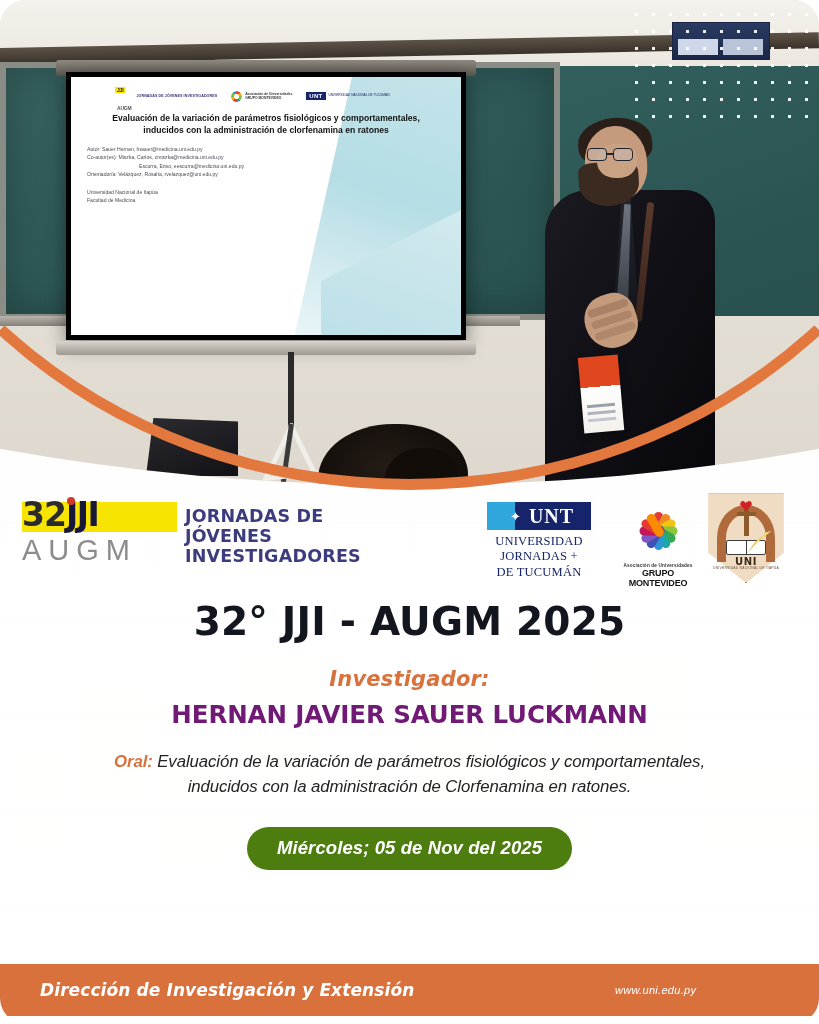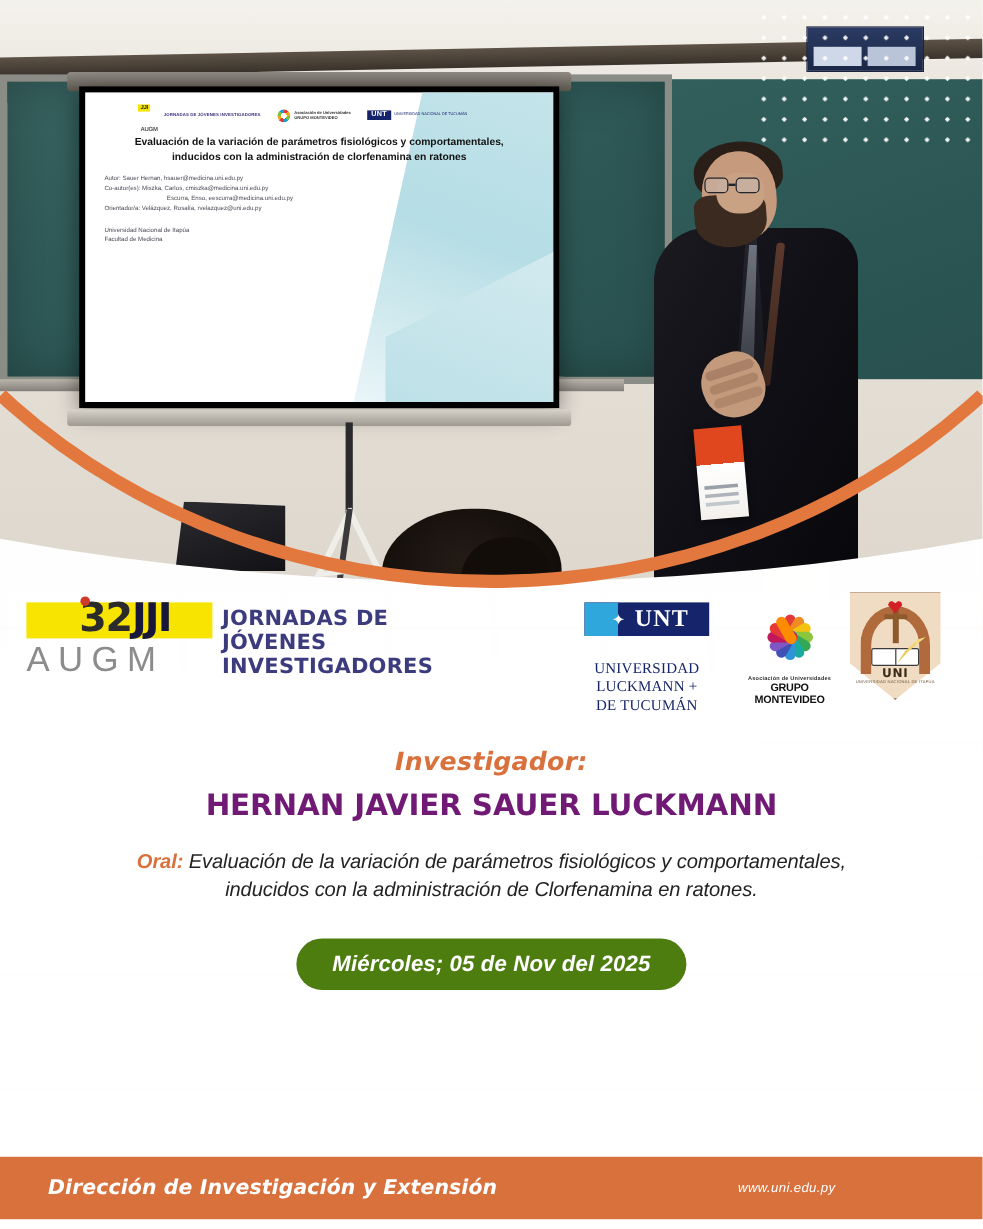--- a/index.html
+++ b/index.html
@@ -8,20 +8,21 @@
     width:819px; height:1024px;
     font-family:"Liberation Sans", sans-serif;
     overflow:hidden; position:relative;
   }
 
   
   #poster{
     position:absolute; inset:0;
     background:#ffffff;
     overflow:hidden;
+    border-radius:26px;
   }
 
   
   .bg-building{
     position:absolute; left:0; top:330px; width:819px; height:630px;
     background:
       linear-gradient(180deg,rgba(255,255,255,.78) 0%,rgba(255,255,255,.90) 45%,rgba(255,255,255,.97) 100%),
       linear-gradient(90deg,#e9e4dd 0 6px,#f3efe9 6px 74px,#e6e0d8 74px 80px,#f5f1ec 80px 150px,
                             #e4ded6 150px 156px,#f2eee8 156px 236px,#e9e3db 236px 242px,
                             #f6f2ed 242px 320px,#e6e0d8 320px 326px,#f2eee9 326px 410px,
@@ -266,21 +267,21 @@
     box-shadow:0 0 0 0 transparent;
     border:11px solid transparent; border-bottom-color:#e3783f;
   }
 
   
   .logo-row{
     position:absolute; left:0; top:490px; width:819px; height:92px;
   }
   .augm-logo{ position:absolute; left:22px; top:8px; display:flex; align-items:flex-start; gap:13px; }
   .augm-mark{ width:150px; }
-  .augm-top{ position:relative; display:inline-block;padding-left:44px; }
+  .augm-top{ position:relative; display:inline-block; }
   .augm-hl{
     position:absolute; left:0; top:4px; width:155px; height:30px; background:#f7e400;
   }
   .augm-32{
     position:relative; z-index:2; font-size:33px; font-weight:700; color:#2b2b2b;
     letter-spacing:-1px; line-height:1; font-family:"DejaVu Sans", sans-serif;
   }
   .augm-jji{
     position:relative; z-index:2; font-size:33px; font-weight:700; color:#17173a;
     letter-spacing:-1.5px; line-height:1; font-family:"DejaVu Sans", sans-serif;
@@ -308,21 +309,21 @@
   .unt-bar .sq{ width:28px; height:28px; background:#2fa7dc; position:relative; flex:0 0 auto;}
   .unt-bar .sq::after{
     content:"✦"; position:absolute; right:-6px; top:50%; transform:translateY(-50%);
     color:#fff; font-size:13px;
   }
   .unt-bar .nm{
     flex:1; color:#fff; font-weight:700; font-size:20px; letter-spacing:1px;
     font-family:"Liberation Serif", serif; text-align:center; padding-right:3px;
   }
   .unt-sub{
-    margin-top:20px; font-family:"Liberation Serif", serif; color:#16256b;
+    margin-top:4px; font-family:"Liberation Serif", serif; color:#16256b;
     font-size:12.5px; line-height:1.22; font-weight:400; letter-spacing:.2px;
   }
 
   .gm-logo{ position:absolute; left:615px; top:10px; width:86px; text-align:center;}
   .gm-flower{
     position:relative; width:62px; height:62px; margin:0 auto;
   }
   .gm-flower span{
     position:absolute; left:50%; top:50%; width:9px; height:25px;
     border-radius:5px; transform-origin:50% 100%;
@@ -542,21 +543,21 @@
       </div>
     </div>
 
     <div class="unt-logo">
       <div class="unt-bar">
         <span class="sq"></span>
         <span class="nm">UNT</span>
       </div>
       <div class="unt-sub">
         <div>UNIVERSIDAD</div>
-        <div>LUCKMANN +</div>
+        <div>JORNADAS +</div>
         <div>DE TUCUMÁN</div>
       </div>
     </div>
 
     <div class="gm-logo">
       <div class="gm-flower" id="gm-flower">
           <span style="background: rgb(224, 58, 58); transform: rotate(0deg) translateY(6px);"></span>
           <span style="background: rgb(239, 139, 34); transform: rotate(30deg) translateY(6px);"></span>
           <span style="background: rgb(243, 196, 15); transform: rotate(60deg) translateY(6px);"></span>
           <span style="background: rgb(140, 198, 63); transform: rotate(90deg) translateY(6px);"></span>
@@ -581,20 +582,21 @@
       <div class="uni-book"></div>
       <div class="uni-quill"></div>
       <div class="uni-txt">UNI</div>
       <div class="uni-txt2">UNIVERSIDAD NACIONAL DE ITAPÚA</div>
     </div>
 
   </div>
 
   <div class="main-block">
     <div class="title">
+      <span class="l2">32° JJI - AUGM 2025</span>
     </div>
     <div class="investigador">Investigador:</div>
     <div class="author">HERNAN JAVIER SAUER LUCKMANN</div>
     <div class="tema">
       <b>Oral:</b>
       <span>Evaluación de la variación de parámetros fisiológicos y comportamentales, inducidos con la administración de Clorfenamina en ratones.</span>
     </div>
     <div><span class="date-pill">Miércoles; 05 de Nov del 2025</span></div>
   </div>
 

